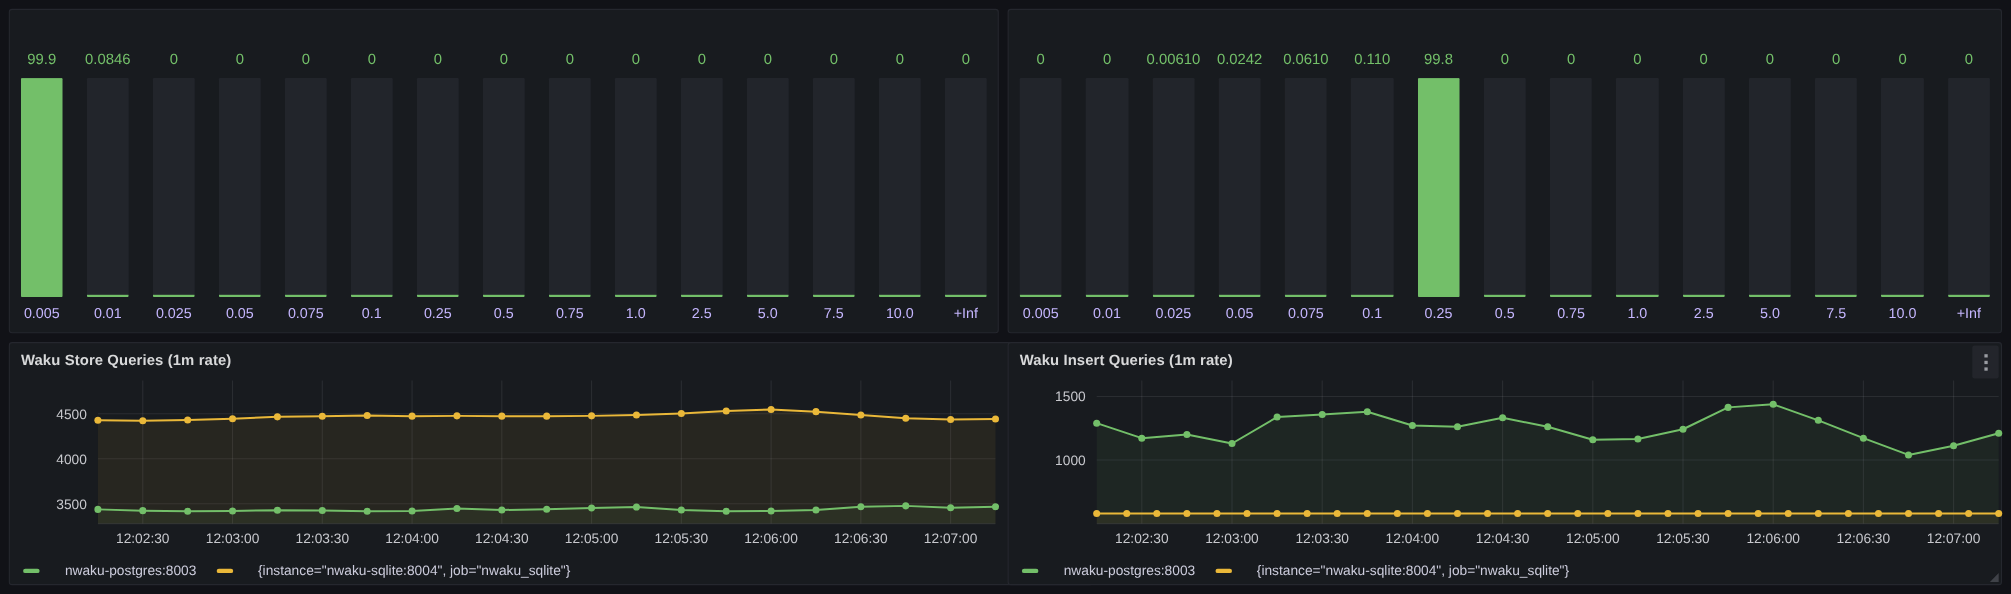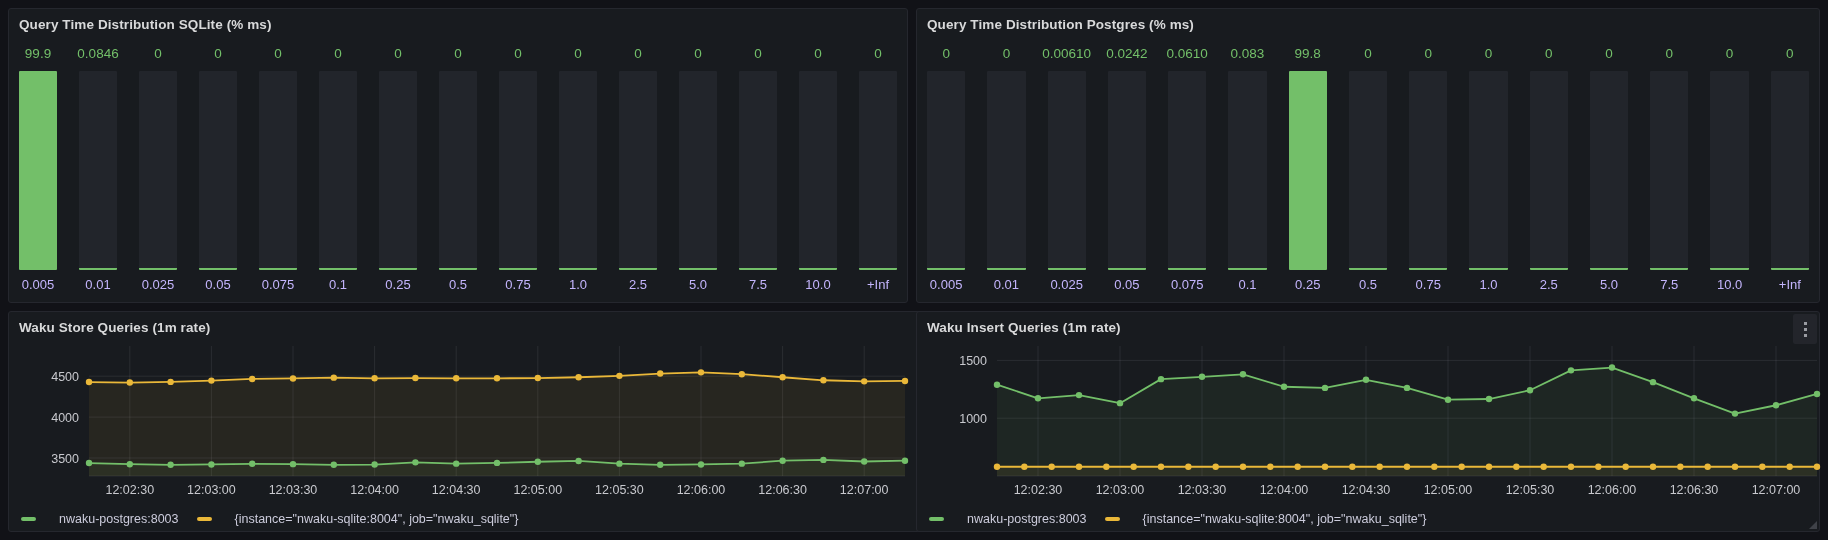--- a/index.html
+++ b/index.html
@@ -27,23 +27,20 @@
   .kebab i{display:block;width:3px;height:3px;background:#9a9ca2;}
   .resize-handle{position:absolute;right:2px;bottom:2px;width:0;height:0;
          border-left:8px solid transparent;border-bottom:8px solid rgba(204,204,220,0.22);cursor:nwse-resize;}
 </style>
 </head>
 <body>
 
 <div class="dashboard">
 
   <section class="panel" style="left:8px;top:8px;width:900px;height:295px;">
-    <header class="panel-header">
-      <span class="panel-title">Query Time Distribution SQLite (% ms)</span>
-    </header>
     <div class="bargauge" id="bars-0">
         <div class="bg-col">
           <div class="bg-value">99.9</div>
           <div class="bg-barwrap">
             <div class="bg-fill" style="background: rgb(115, 191, 105); height: 99.9%;"></div>
           </div>
           <div class="bg-label">0.005</div>
         </div>
         <div class="bg-col">
           <div class="bg-value">0.0846</div>
@@ -140,23 +137,20 @@
           <div class="bg-value">0</div>
           <div class="bg-barwrap">
             <div class="bg-fill" style="background: rgb(115, 191, 105); height: 0%;"></div>
           </div>
           <div class="bg-label">+Inf</div>
         </div>
       </div>
   </section>
 
   <section class="panel" style="left:916px;top:8px;width:904px;height:295px;">
-    <header class="panel-header">
-      <span class="panel-title">Query Time Distribution Postgres (% ms)</span>
-    </header>
     <div class="bargauge" id="bars-1">
         <div class="bg-col">
           <div class="bg-value">0</div>
           <div class="bg-barwrap">
             <div class="bg-fill" style="background: rgb(115, 191, 105); height: 0%;"></div>
           </div>
           <div class="bg-label">0.005</div>
         </div>
         <div class="bg-col">
           <div class="bg-value">0</div>
@@ -180,21 +174,21 @@
           <div class="bg-label">0.05</div>
         </div>
         <div class="bg-col">
           <div class="bg-value">0.0610</div>
           <div class="bg-barwrap">
             <div class="bg-fill" style="background: rgb(115, 191, 105); height: 0.061%;"></div>
           </div>
           <div class="bg-label">0.075</div>
         </div>
         <div class="bg-col">
-          <div class="bg-value">0.083</div>
+          <div class="bg-value">0.110</div>
           <div class="bg-barwrap">
             <div class="bg-fill" style="background: rgb(115, 191, 105); height: 0.11%;"></div>
           </div>
           <div class="bg-label">0.1</div>
         </div>
         <div class="bg-col">
           <div class="bg-value">99.8</div>
           <div class="bg-barwrap">
             <div class="bg-fill" style="background: rgb(115, 191, 105); height: 99.8%;"></div>
           </div>

